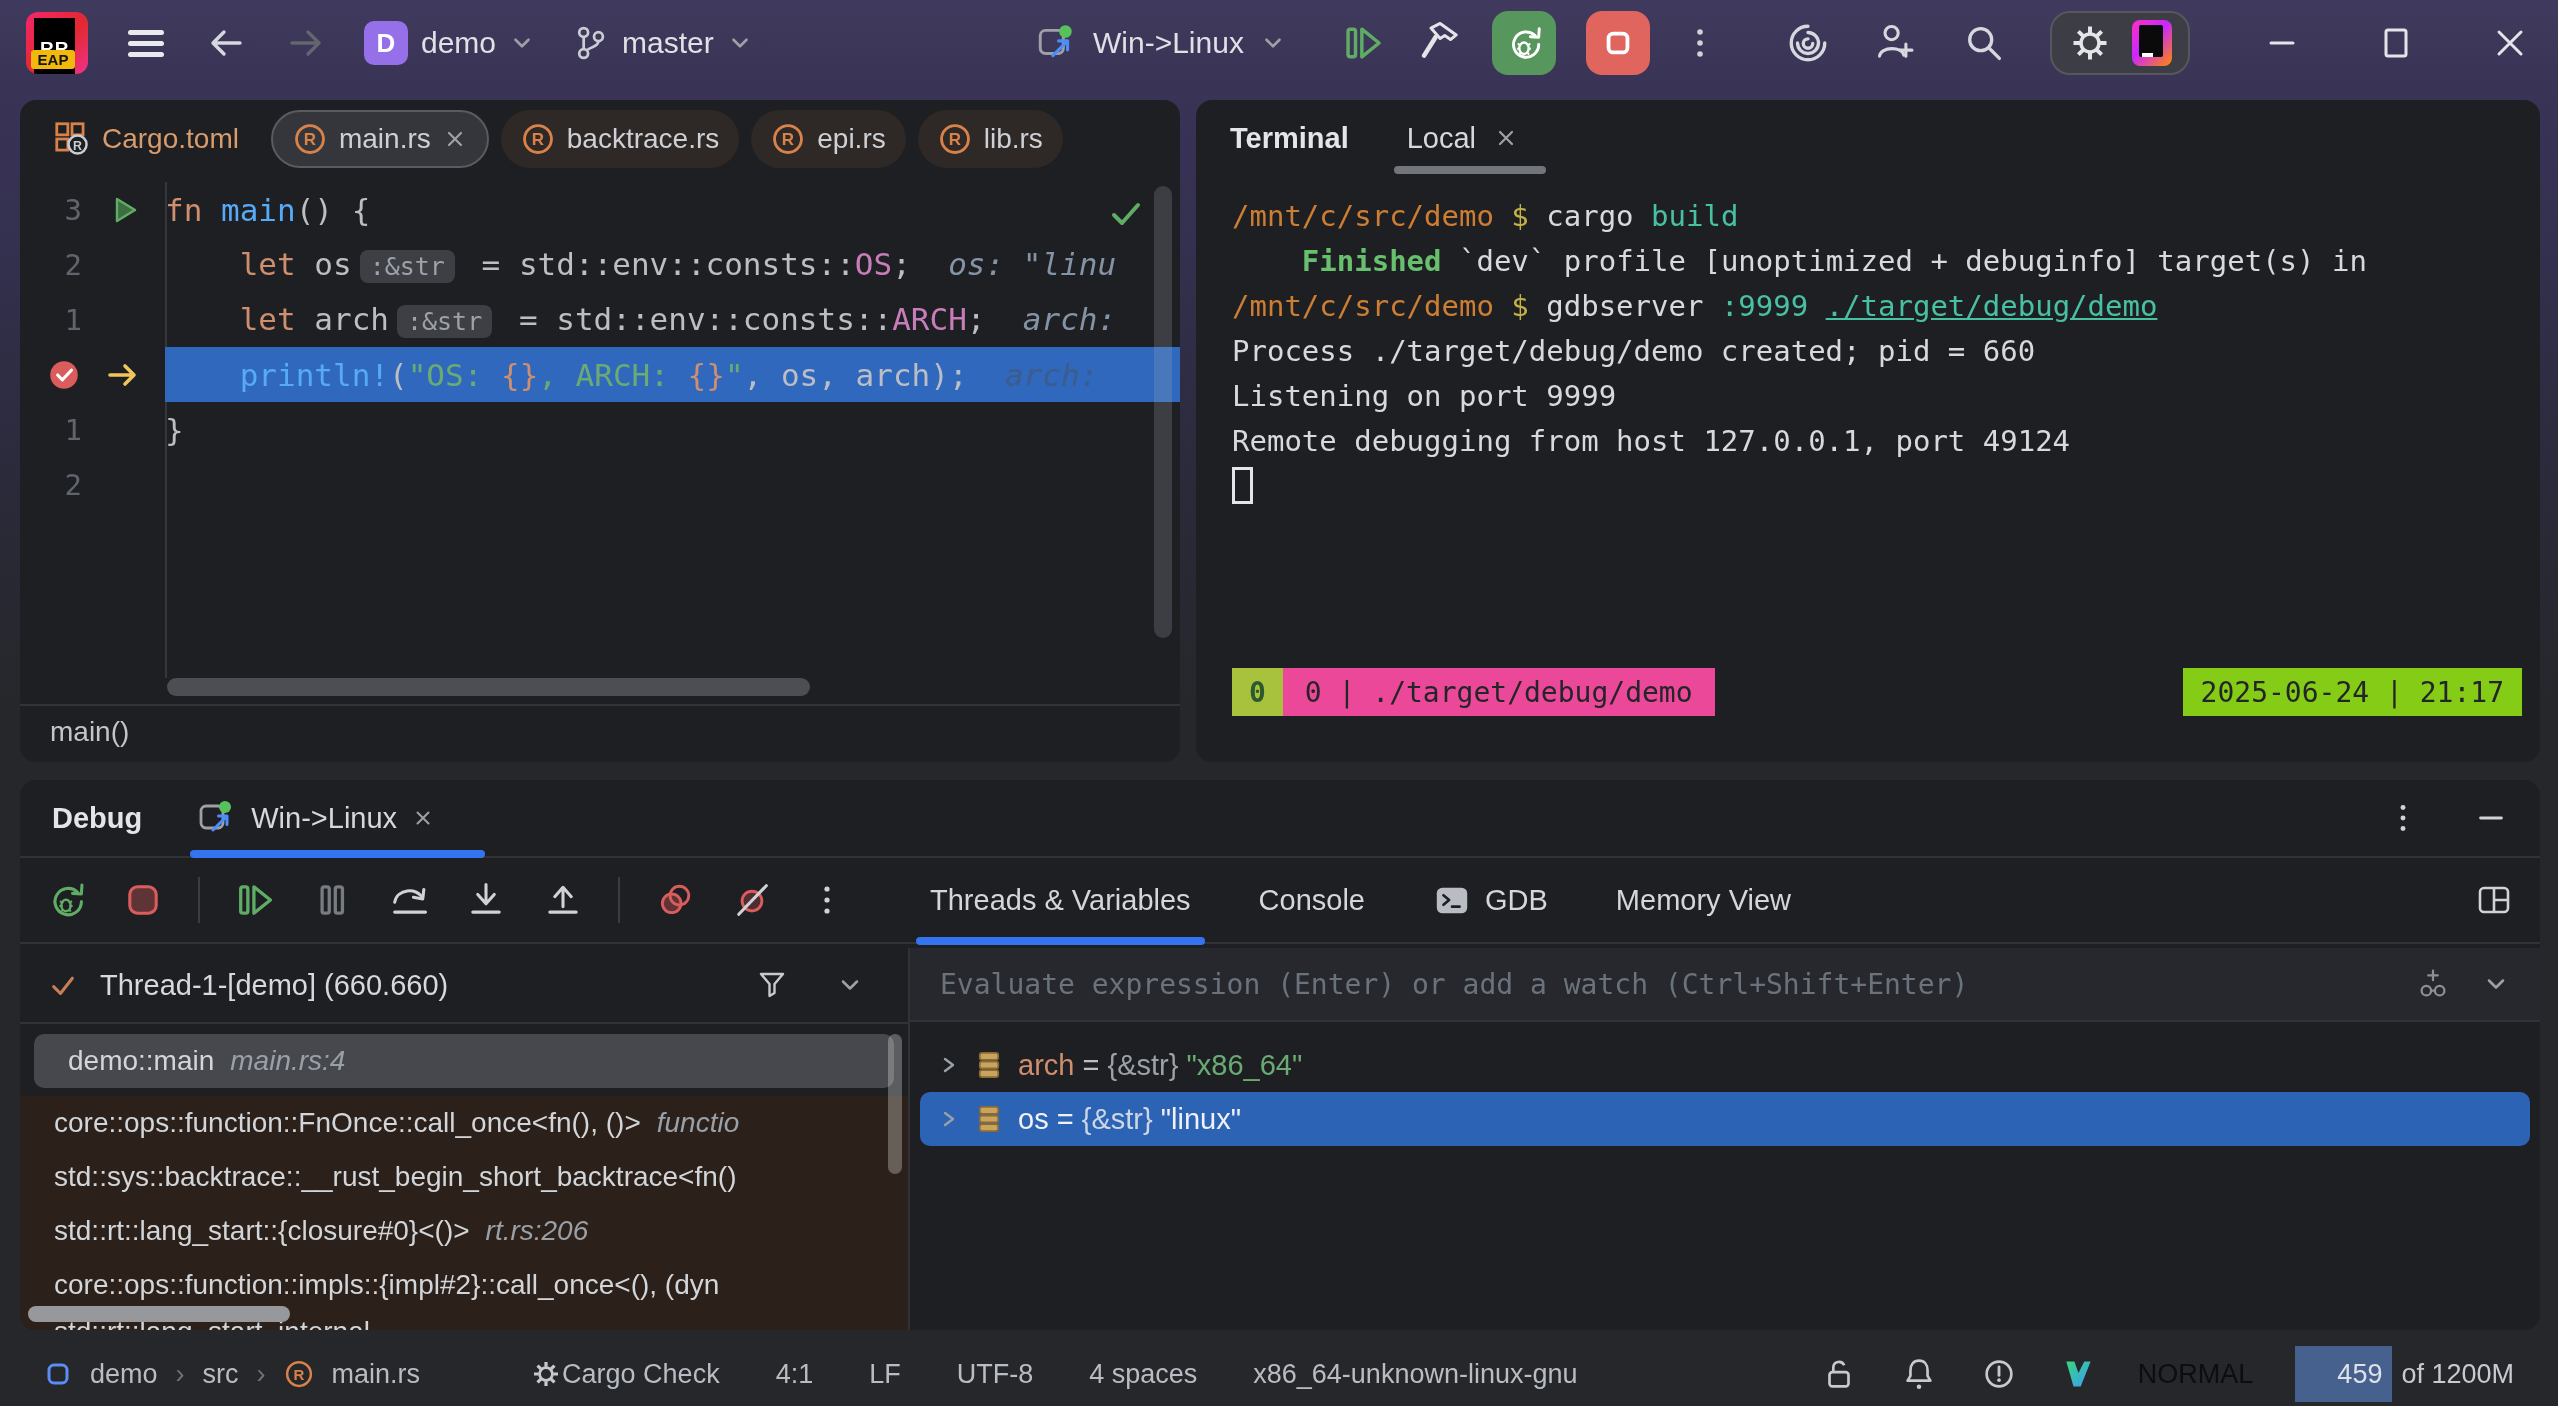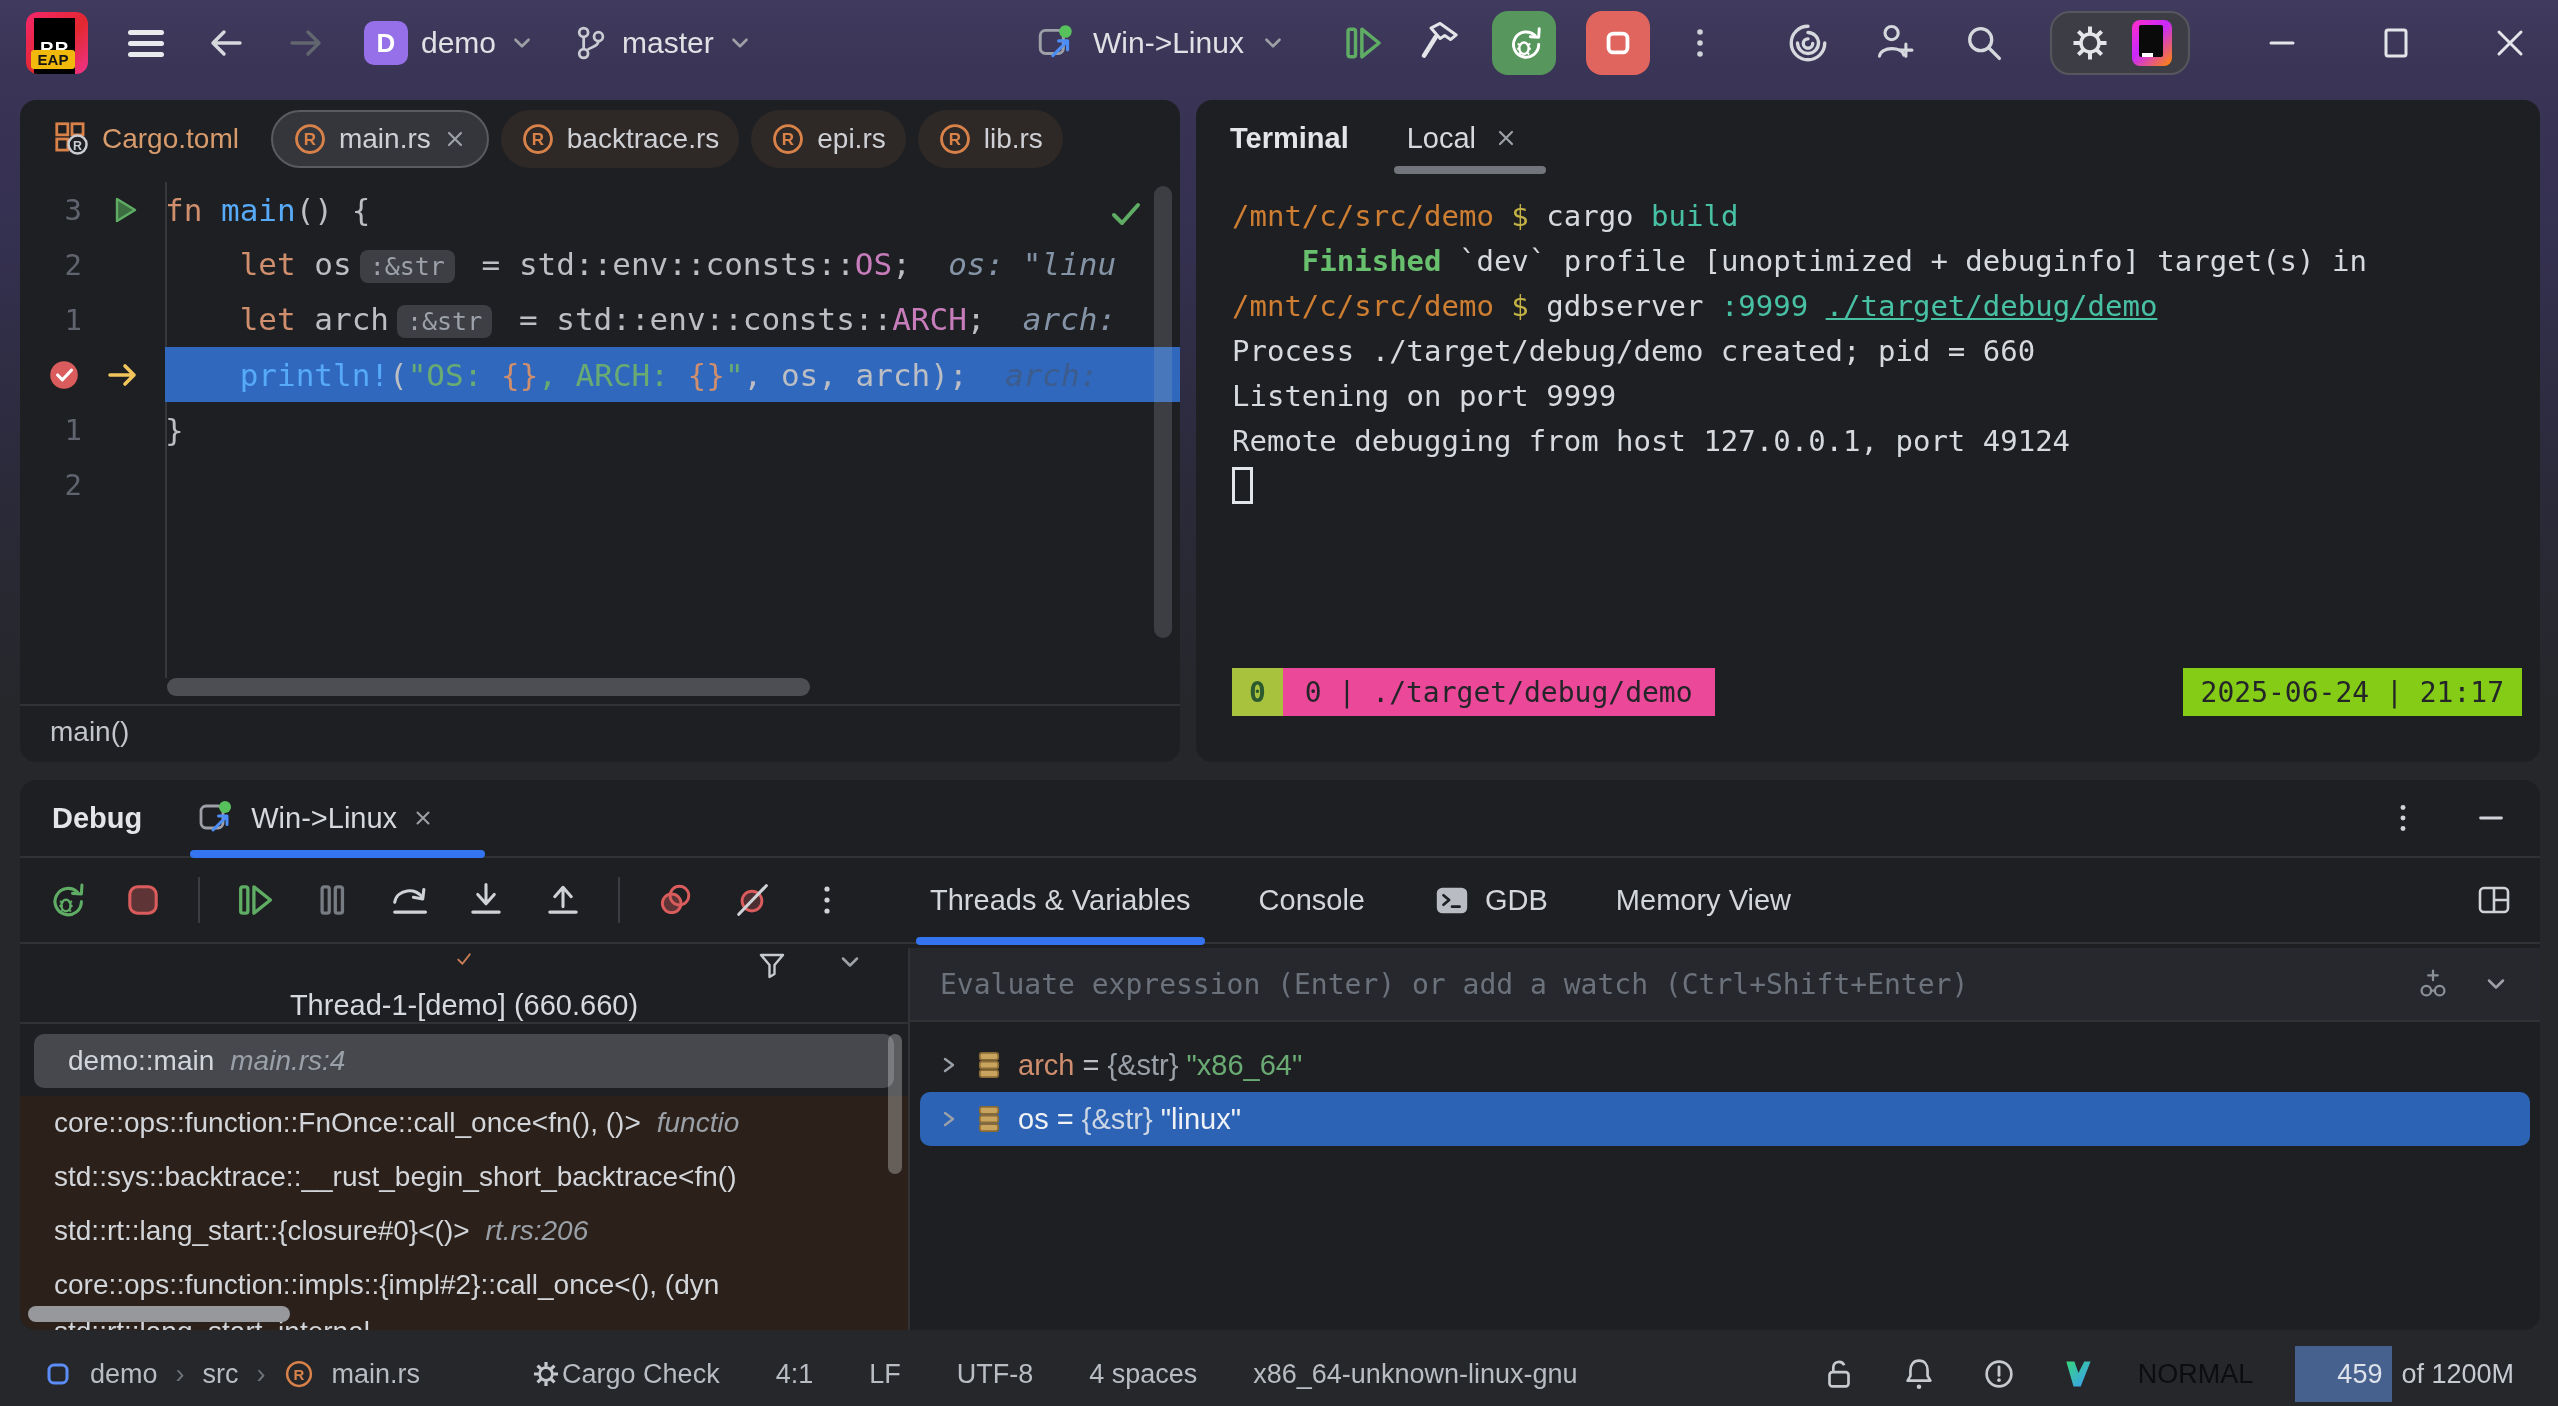--- a/index.html
+++ b/index.html
@@ -78,21 +78,21 @@
   #dbg-underline{position:absolute;left:170px;top:70px;width:295px;height:8px;border-radius:4px;background:#3574f0;}
   #dbg-head-right{position:absolute;right:30px;display:flex;align-items:center;gap:50px;}
   #dbg-toolbar{height:86px;display:flex;align-items:center;padding:0 24px;gap:33px;border-bottom:2px solid #303236;position:relative;}
   .tsep{width:2px;height:46px;background:#3b3d42;}
   .dtabs{display:flex;align-items:center;height:86px;margin-left:46px;gap:60px;}
   .dtab{font-size:29px;color:#d3d6da;height:86px;display:flex;align-items:center;gap:14px;position:relative;padding:0 4px;}
   .dtab .dun{position:absolute;left:-10px;right:-10px;bottom:-2px;height:8px;border-radius:4px;background:#3574f0;}
   #dbg-layout-icon{position:absolute;right:26px;}
   #dbg-body{position:absolute;left:0;top:168px;right:0;bottom:0;display:flex;}
   #left-pane{width:890px;flex:none;position:relative;border-right:2px solid #303236;overflow:hidden;}
-  #thread-row{height:76px;display:flex;align-items:center;padding:0 26px;gap:20px;border-bottom:2px solid #303236;position:relative;font-size:29px;color:#d6d9dd;flex-direction:column;}
+  #thread-row{height:76px;display:flex;align-items:center;padding:0 26px;gap:20px;border-bottom:2px solid #303236;position:relative;font-size:29px;color:#d6d9dd;}
   #thread-funnel{position:absolute;right:118px;}
   #thread-chev{position:absolute;right:44px;}
   #frames{position:absolute;left:0;top:78px;right:0;bottom:0;overflow:hidden;}
   .frame{height:54px;display:flex;align-items:center;padding:0 34px;font-size:28px;color:#d2d5da;white-space:pre;gap:16px;overflow:hidden;}
   .frame.sel{background:#46484e;border-radius:10px;margin:8px 14px;}
   .floc{font-style:italic;color:#9aa0a8;}
   #libwrap{background:#2b211a;}
   .frame.partial{height:22px;align-items:flex-start;padding-top:4px;}
   #fr-hscroll{position:absolute;left:8px;bottom:8px;width:262px;height:16px;background:#97989c;border-radius:8px;}
   #fr-vscroll{position:absolute;right:6px;top:86px;width:14px;height:140px;background:rgba(255,255,255,.28);border-radius:7px;}

